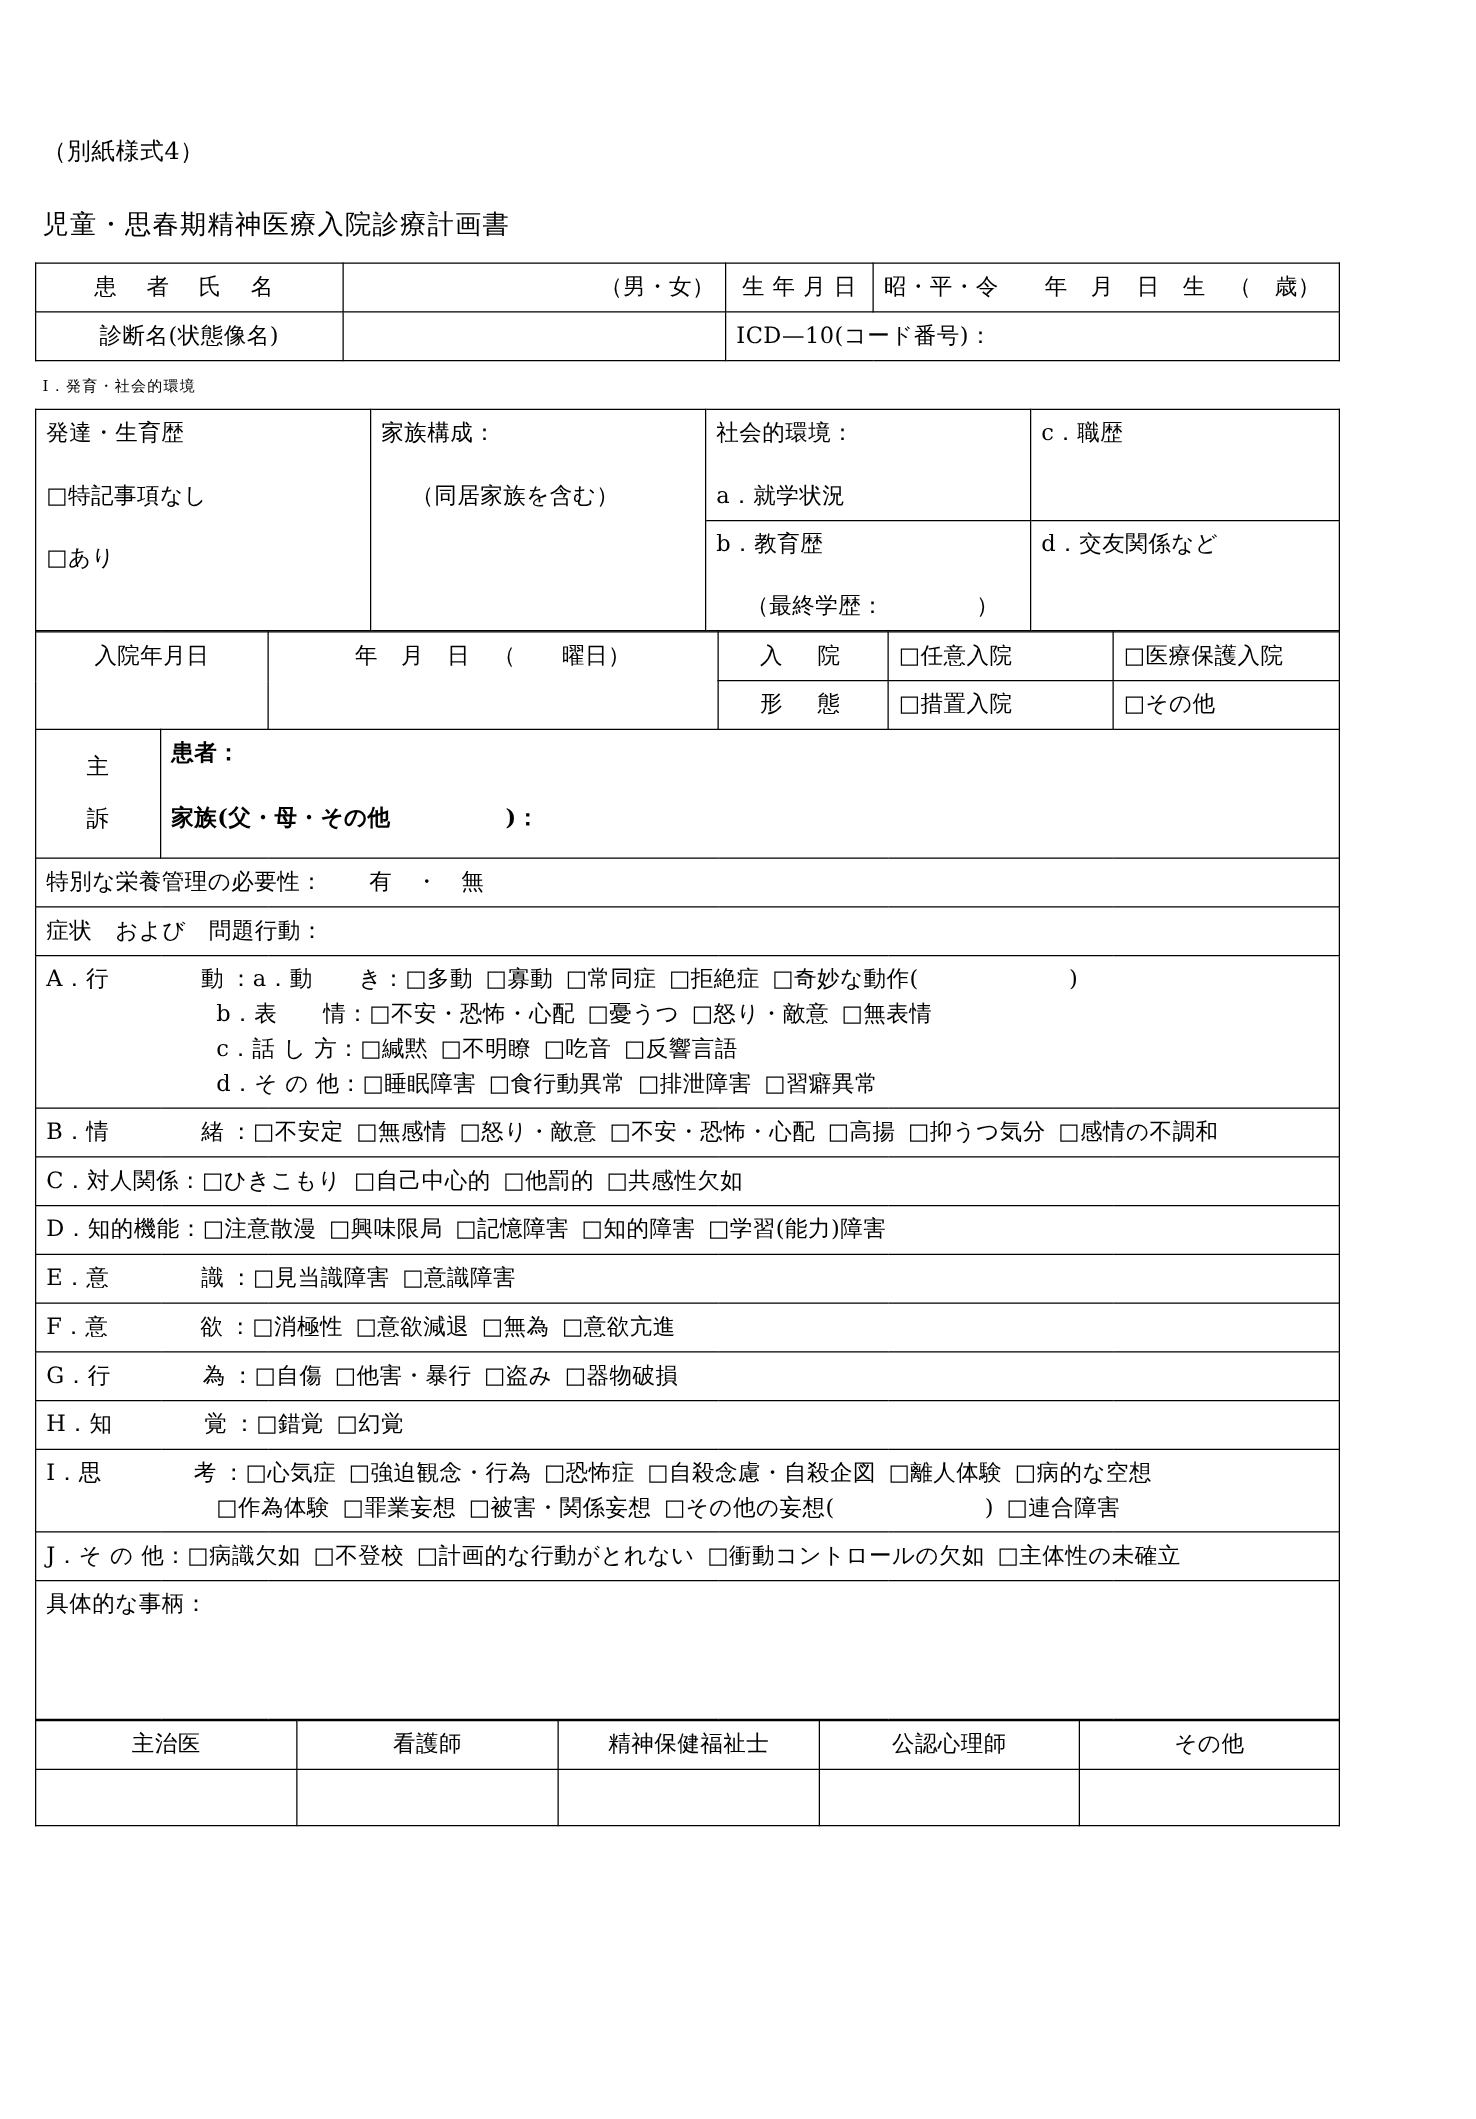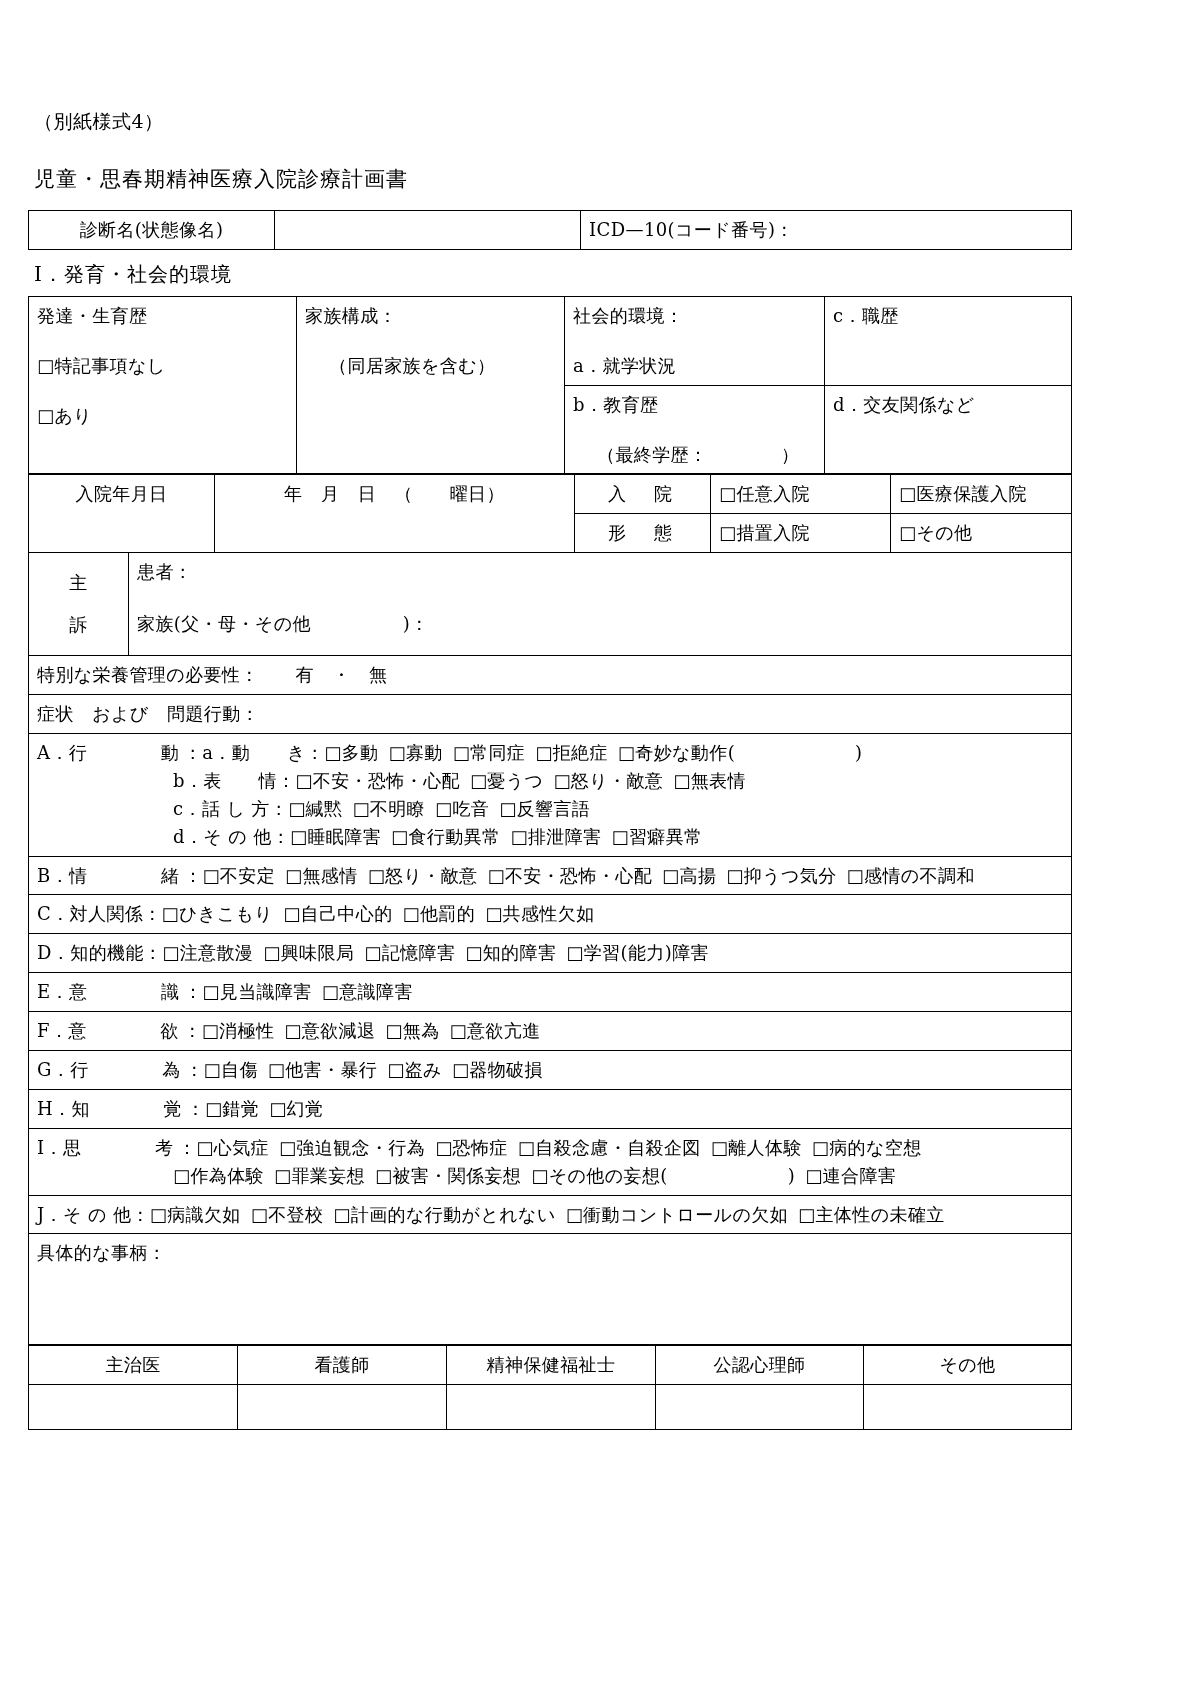--- a/index.html
+++ b/index.html
@@ -27,21 +27,21 @@
     margin: 0 0 38px 6px;
     letter-spacing: 0.5px;
   }
   .doc-title {
     font-size: 21px;
     line-height: 1;
     margin: 0 0 20px 6px;
     letter-spacing: 1px;
   }
   .section-head {
-    font-size: 20px;
+    font-size: 12px;
     line-height: 1;
     margin: 14px 0 12px 6px;
     letter-spacing: 1px;
   }
   table.grid {
     border-collapse: collapse;
     width: 1043px;
     table-layout: fixed;
   }
   table.grid td {
@@ -62,21 +62,21 @@
     display: inline-block;
     letter-spacing: 5px;
   }
   .cbx { white-space: nowrap; }
   .nowrap { white-space: nowrap; }
   .sub-line { display: block; white-space: nowrap; }
   .gap-s { display: inline-block; width: 10px; }
   .gap-xl { display: inline-block; width: 120px; }
   .tall-1 { height: 86px; }
   .bigbox { height: 100px; }
-  .hugebox { height: 92px; }
+  .hugebox { height: 92px; font-weight: bold; }
   .note-head {
     font-size: 19px;
     line-height: 1;
     margin: 18px 0 10px 24px;
     letter-spacing: 1px;
   }
 </style>
 </head>
 <body>
 
@@ -86,20 +86,26 @@
   <div class="doc-title">児童・思春期精神医療入院診療計画書</div>
 
   <table class="grid">
     <colgroup>
       <col style="width:246px">
         <col style="width:306px">
         <col style="width:118px">
         <col style="width:373px">
     </colgroup>
     <tbody>
+      <tr>
+        <td class="ctr"><span class="spread">患 者 氏 名</span></td>
+        <td class="mid" style="text-align:right"><span>（男・女）</span></td>
+        <td class="ctr"><span>生 年 月 日</span></td>
+        <td class="mid">昭・平・令　　年　月　日　生　（　歳）</td>
+      </tr>
       <tr>
         <td class="ctr">診断名(状態像名)</td>
         <td class="mid">&nbsp;</td>
         <td class="mid" colspan="2">ICD—10(コード番号)：</td>
       </tr>
     </tbody>
   </table>
 
   <div class="section-head">Ⅰ．発育・社会的環境</div>
 

